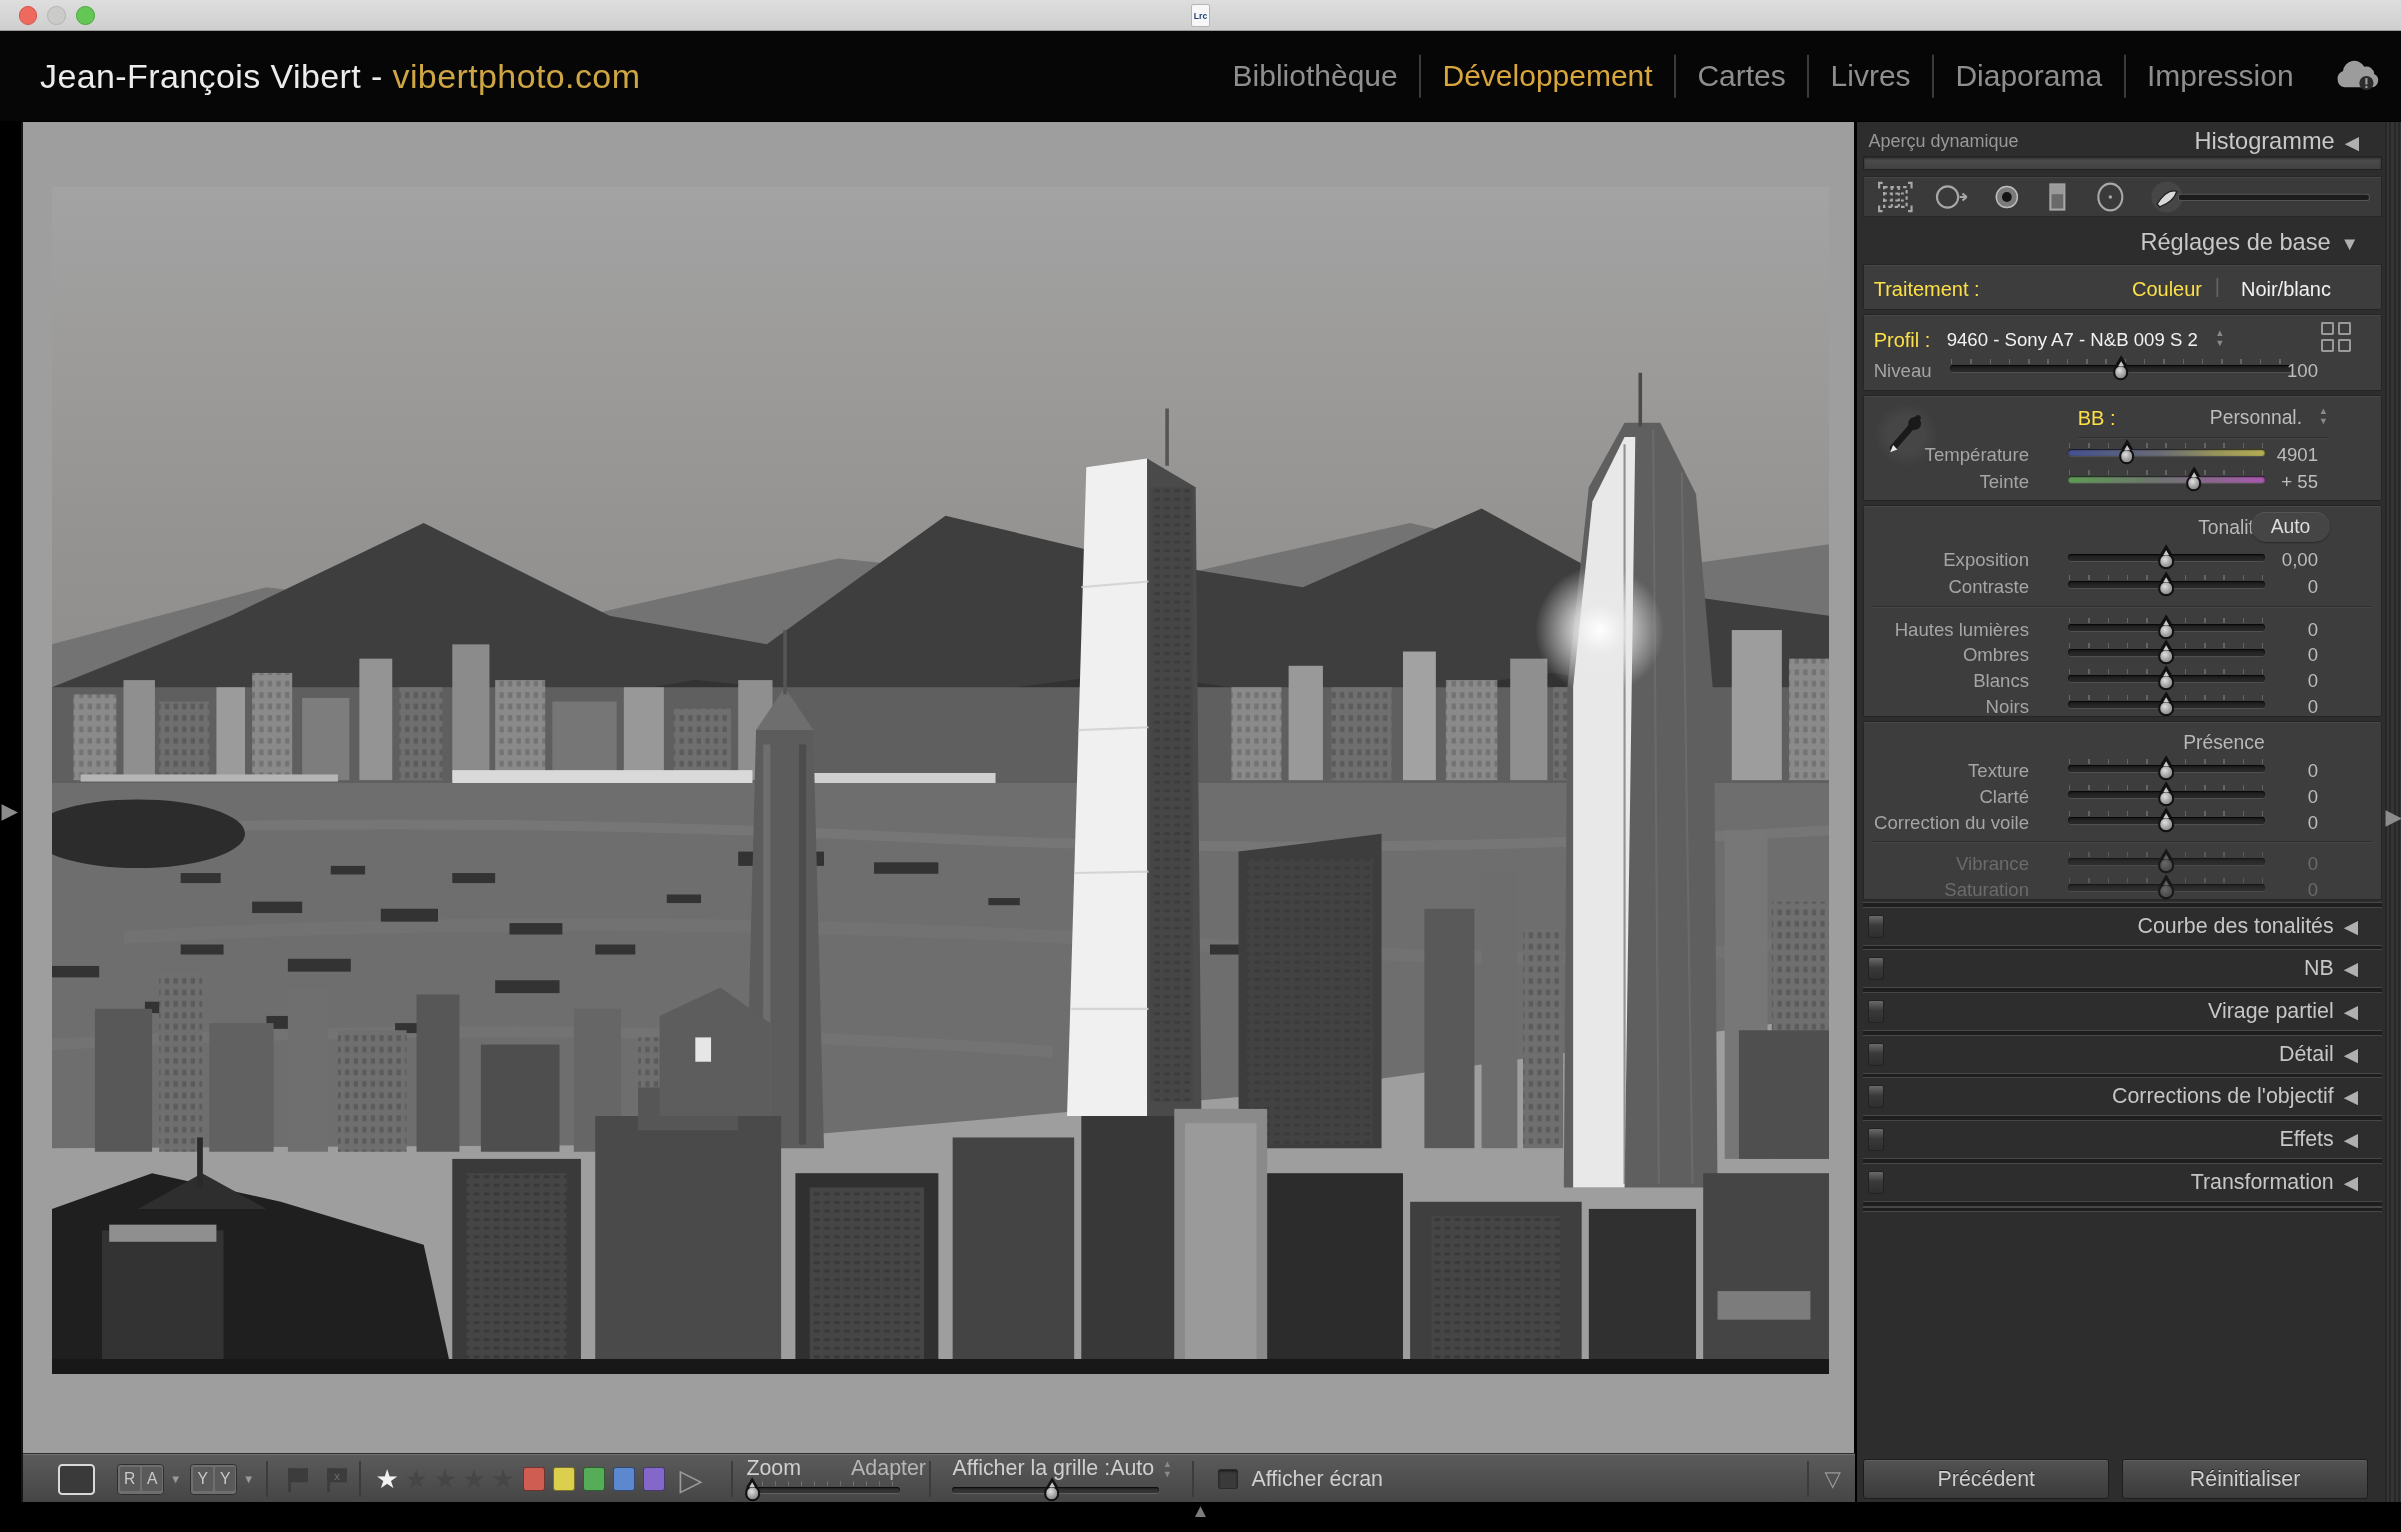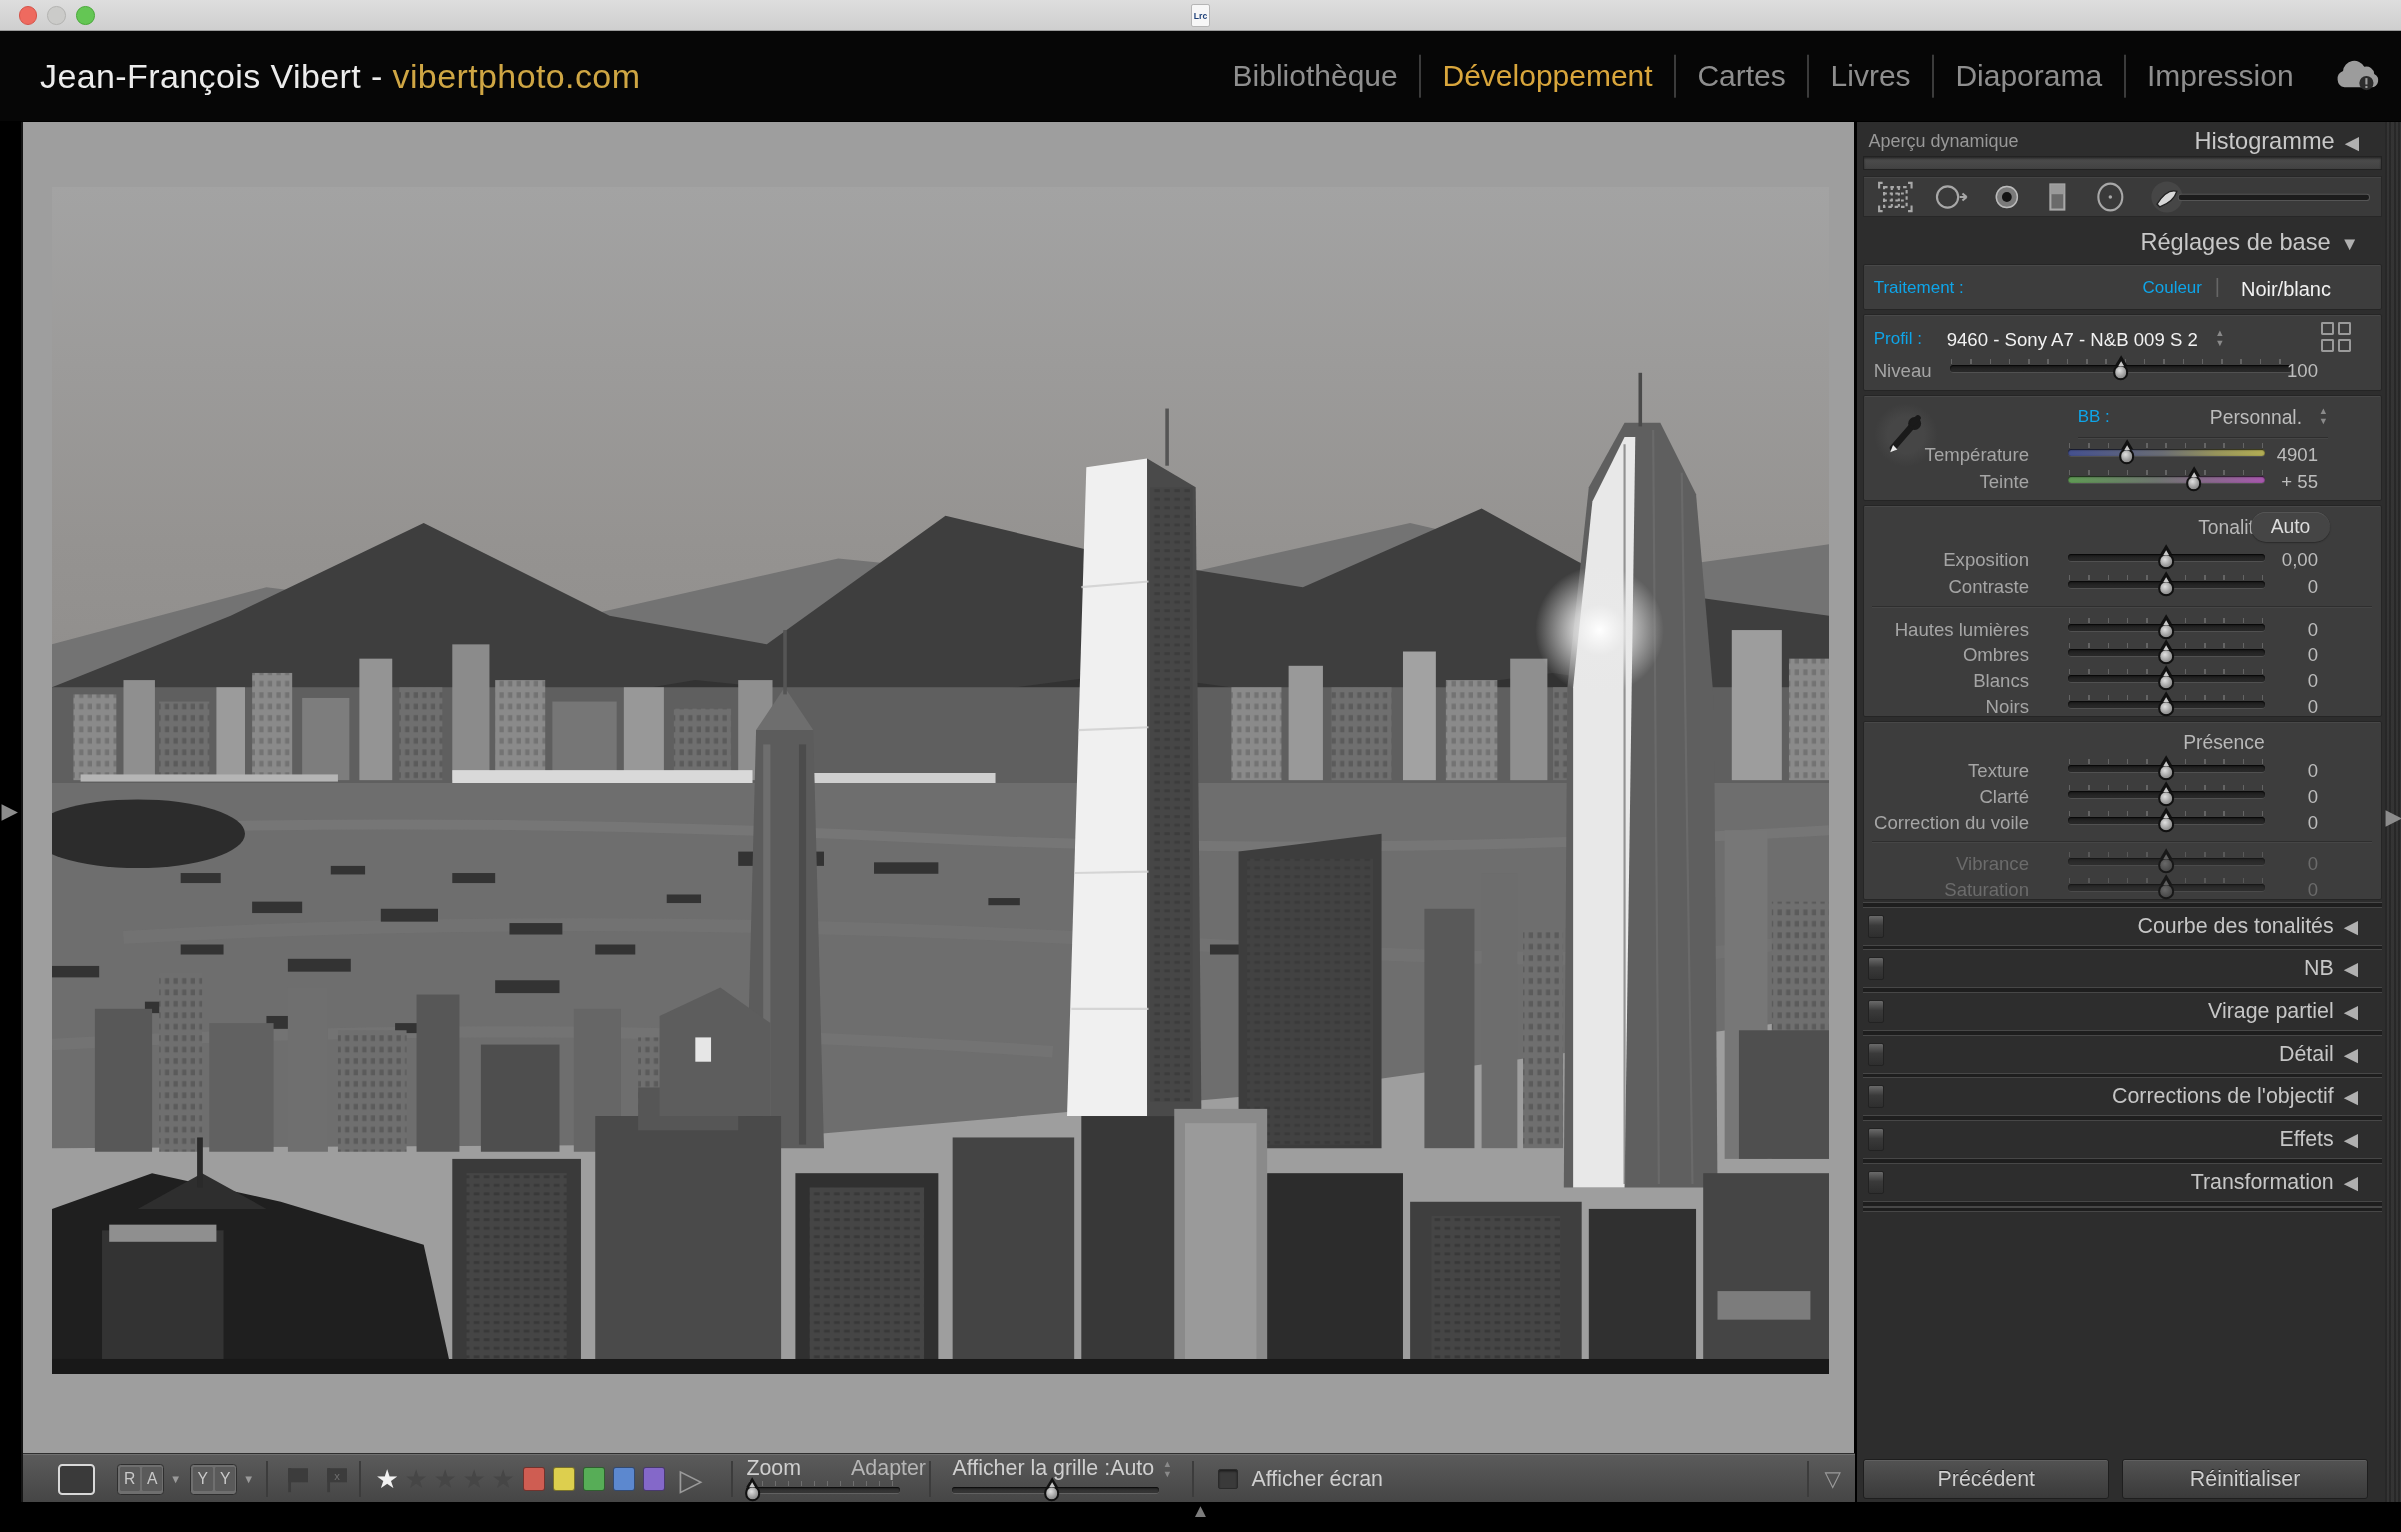--- a/index.html
+++ b/index.html
@@ -81,21 +81,21 @@
   .tri { font-size:18.6px; color:#b0b0b0; margin-left:10px; }
   .hist-strip { position:absolute; left:5.7px; right:20px; top:34px; height:14.3px;
     background:linear-gradient(#4e4e4e,#424242); border:1.4px solid #222;
     box-shadow:inset 0 1.4px 2.1px rgba(0,0,0,.5); }
   .toolstrip { position:absolute; left:5.7px; right:20px; top:54px; height:41px;
     background:#3a3a3a; border:1.4px solid #272727; box-shadow:inset 0 0.7px 0 #4a4a4a;
     display:flex; align-items:center; gap:18.6px; padding-left:13px; }
   .basic-hd { position:absolute; right:43px; top:107px; font-size:23.6px; color:#c8c8c8; }
   .box { position:absolute; left:5.7px; right:20px; background:#3d3d3d; border:1.4px solid #252525;
     border-radius:2.1px; box-shadow:inset 0 0.7px 0 #4c4c4c; }
-  .lab { font-size:17px; color:#0ea5e9; }
+  .lab { font-size:20px; color:#fde047; }
   .val { font-size:18.6px; color:#bdbdbd; }
   .white { color:#f2f2f2; }
   .updn { display:inline-block; color:#8a8a8a; font-size:9.3px; line-height:9.3px; margin-left:8.6px;
     vertical-align:middle; text-align:center; }
   .srow { position:absolute; left:0; right:0; height:26px; }
   .slabel { position:absolute; right:352px; top:3.6px; font-size:18.6px; color:#a5a5a5; white-space:nowrap; }
   .strack { position:absolute; left:204px; width:197px; top:9.3px; height:7.1px;
     background:linear-gradient(#1a1a1a,#2c2c2c); border-radius:3.6px;
     box-shadow:0 0.7px 0 rgba(255,255,255,.14), inset 0 0.7px 1.4px #000; }
   .strack.wide { left:86px; width:342px; }

